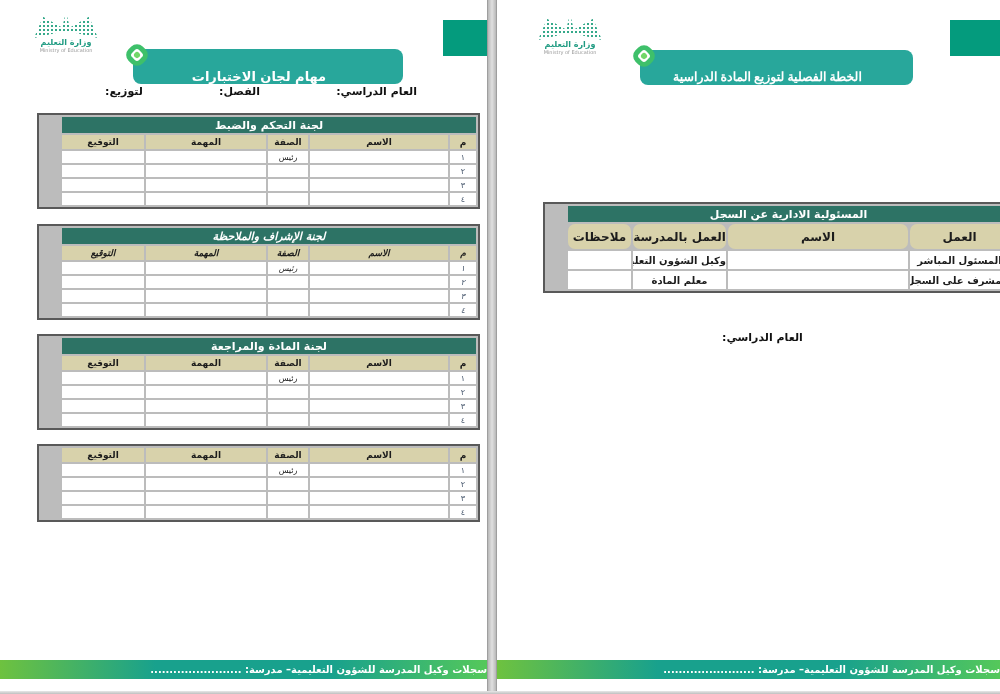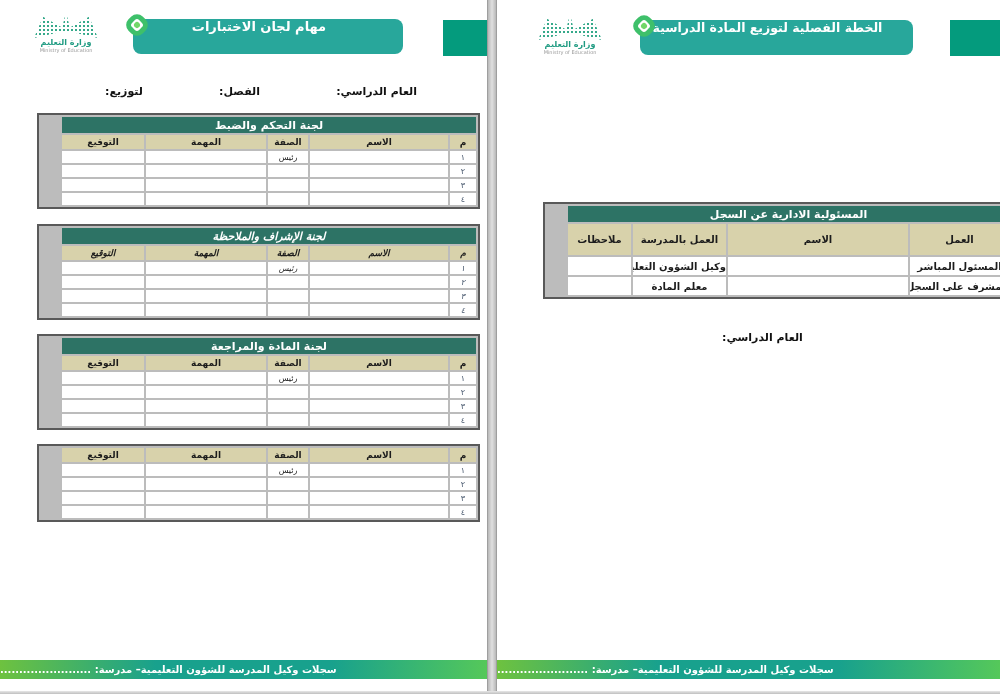--- a/index.html
+++ b/index.html
@@ -19,21 +19,21 @@
   .moe-logo { position:absolute; width:80px; text-align:center; }
   .moe-dots { height:26px; margin:0 8px;
               background:radial-gradient(circle,#35a98a 1px, transparent 1.4px);
               background-size:4px 4px;
               clip-path:polygon(0% 100%, 14% 18%, 44% 60%, 50% 0%, 56% 60%, 86% 18%, 100% 100%, 50% 72%); }
   .moe-name { font-size:8px; font-weight:bold; color:#1f9b82; line-height:9px; }
   .moe-sub  { font-size:5px; color:#9a9a9a; line-height:6px; }
 
   
   .banner { position:absolute; height:35px; background:#28a79b; border-radius:8px;
-            display:flex; align-items:flex-start; justify-content:center; }
+            display:flex; align-items:flex-end; justify-content:center;margin-top:30px; }
   .banner-title { color:#ffffff; font-weight:bold; font-size:13px; direction:rtl; padding-right:18px; }
   .diamond { position:absolute; left:-6px; top:-4px; width:20px; height:20px;
              background:#ffffff; border:5px solid #3ec06a; border-radius:8px;
              transform:rotate(45deg); }
   .diamond-inner { position:absolute; inset:2px; background:#72d769; border-radius:4px; }
   .head-strip { position:absolute; top:20px; height:36px; background:#049b7d; }
   .page-left  .head-strip { left:443px; width:44px; }
   .page-right .head-strip { left:453px; width:50px; }
 
   
@@ -45,27 +45,27 @@
   
   table.ctable, table.rtable { border-collapse:separate; border-spacing:2px;
           background:#bcbcbc; border:2px solid #595959; table-layout:fixed;
           position:absolute;padding-left:21px; }
   table td { background:#ffffff; text-align:center; vertical-align:middle;
              overflow:hidden; white-space:nowrap; }
   tr.t-title td { background:#2d7365; color:#ffffff; font-weight:bold; font-size:11px; height:16px; }
   tr.t-head  td { background:#d8d2ab; color:#1c1c1c; font-weight:bold; font-size:9px; height:14px; }
   table.ctable tr.t-row td { height:12px; font-size:8px; color:#222; }
   table.ctable tr.t-row td:first-child { color:#44546a; }
-  table.rtable tr.t-head td { height:31px; font-size:10px; }
+  table.rtable tr.t-head td { height:25px; font-size:12px;border-radius:7px; }
   table.rtable tr.t-row td { height:18px; font-size:10px; font-weight:bold; color:#1c1c1c; }
 
   
   .footer-bar { position:absolute; left:0; top:660px; width:100%; height:19px;
       background:linear-gradient(90deg,#6ec23f 0%, #18a18d 32%, #18a18d 68%, #55c85a 100%);
-      display:flex; align-items:center; justify-content:flex-start; }
+      display:flex; align-items:center; justify-content:flex-end; }
   .footer-text { color:#ffffff; font-size:10px; font-weight:bold; direction:rtl; }
 </style>
 </head>
 <body>
 
 <div class="viewer">
 
   <div class="page page-left">
     <div class="moe-logo" style="left:26px; top:12px;">
       <div class="moe-dots"></div>
@@ -293,21 +293,21 @@
 
   <div class="page page-right">
     <div class="moe-logo" style="left:33px; top:14px;">
       <div class="moe-dots"></div>
       <div class="moe-name">وزارة التعليم</div>
       <div class="moe-sub">Ministry of Education</div>
     </div>
 
     <div class="head-strip"></div>
 
-    <div class="banner" style="left:143px; top:20px; width:273px;">
+    <div class="banner" style="left:143px; top:20px; width:273px;font-family:Liberation Serif, serif;">
       <div class="diamond">
           <div class="diamond-inner"></div>
         </div>
       <span class="banner-title" style="font-size:12.5px;">الخطة الفصلية لتوزيع المادة الدراسية</span>
     </div>
 
     <div id="right-table">
         <table class="rtable" dir="rtl" style="left: 46px; top: 202px; width: 445px;">
           <colgroup>
             <col style="width: 99px;">

